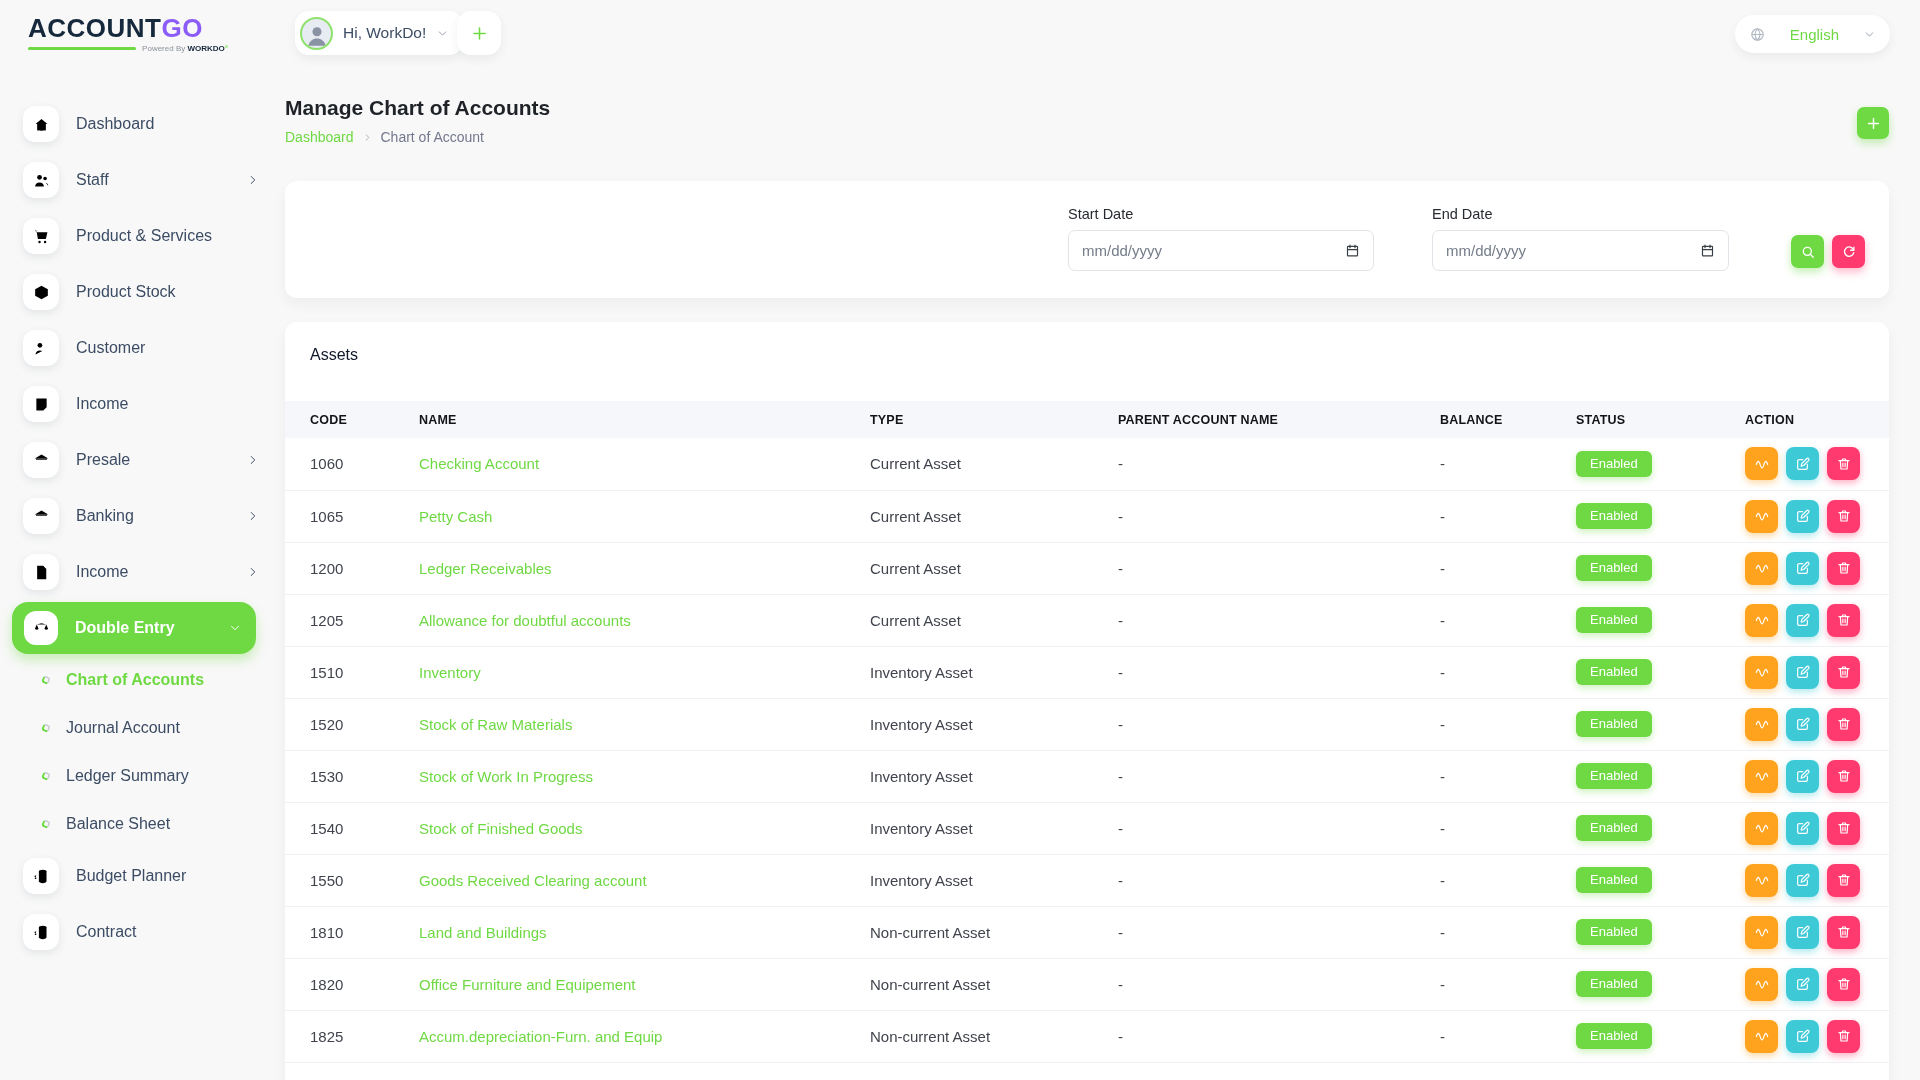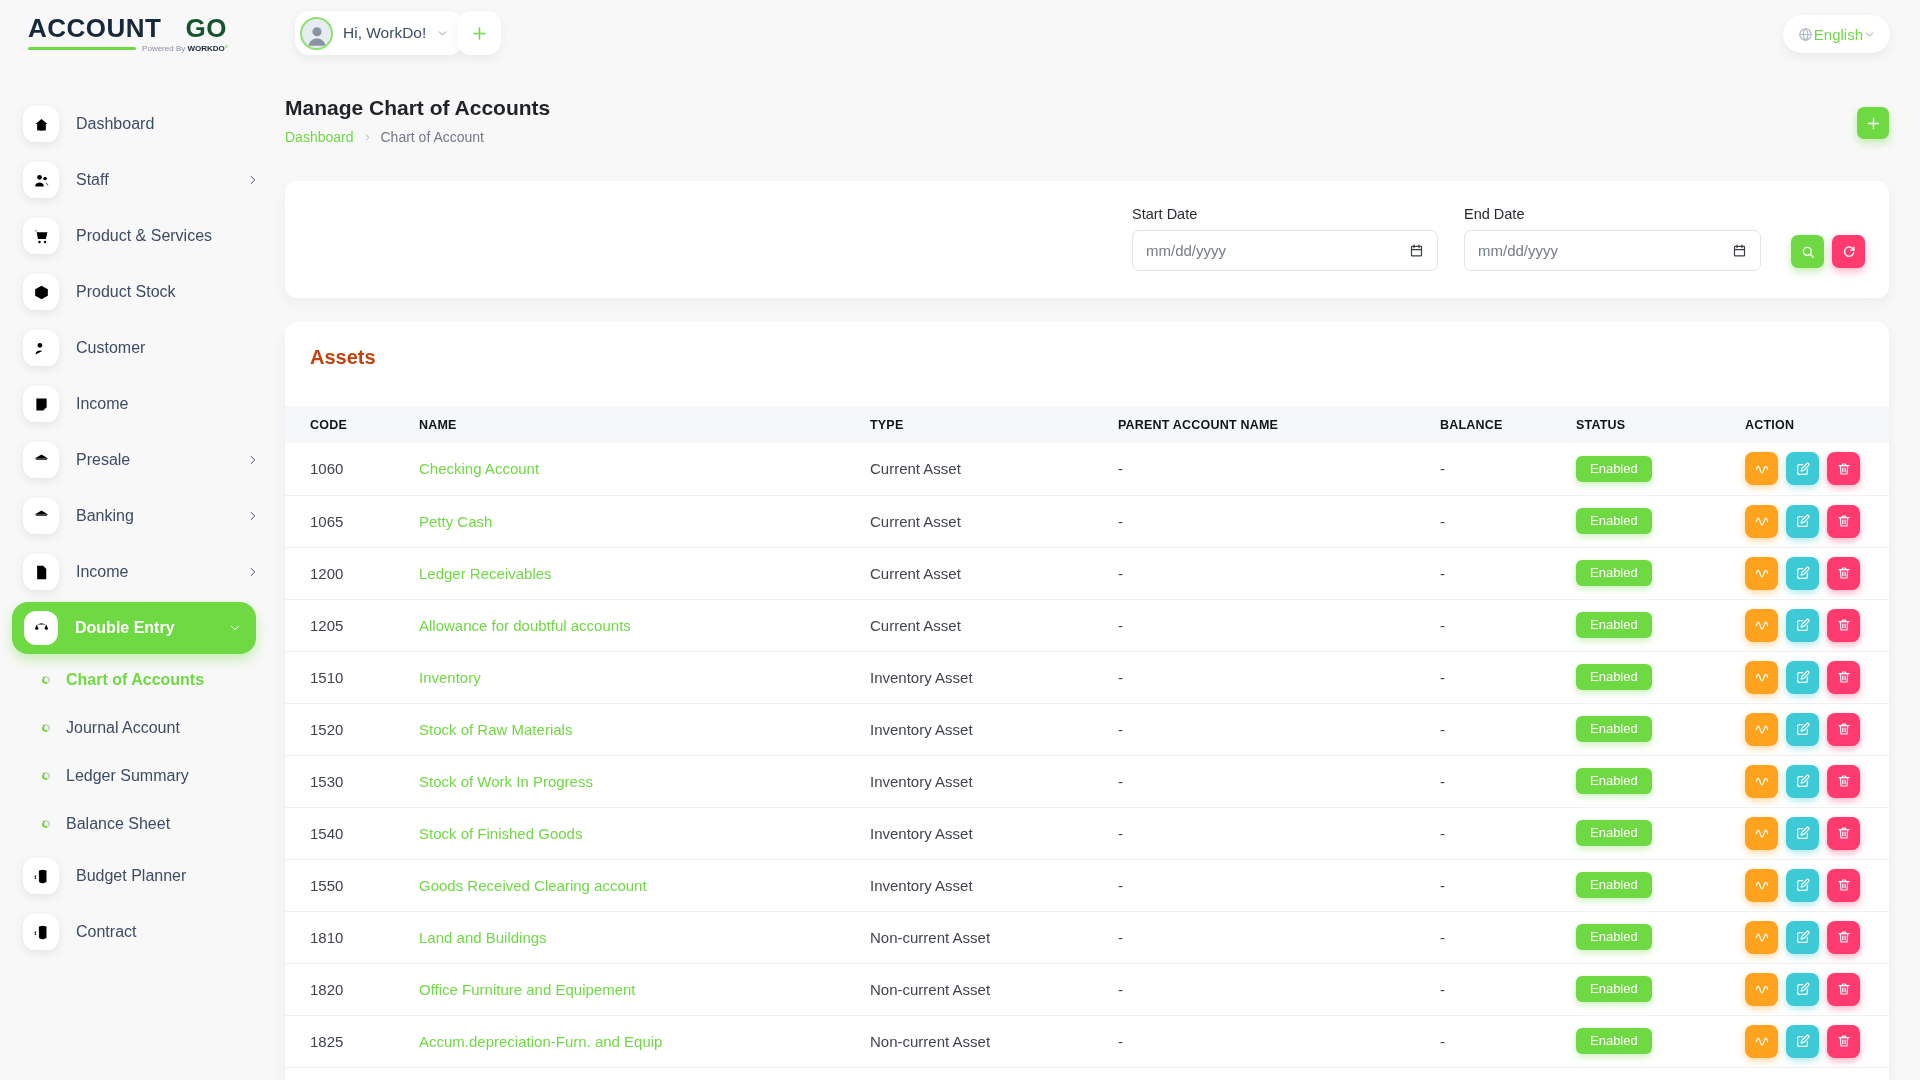--- a/index.html
+++ b/index.html
@@ -10,41 +10,41 @@
     color:#3c4c64;
     position:relative;
   }
   .icon { display:inline-flex; align-items:center; justify-content:center; }
   .icon svg { fill:none; stroke:currentColor; stroke-width:1.7; stroke-linecap:round; stroke-linejoin:round; width:100%; height:100%; }
 
   
   .topbar { position:absolute; left:0; top:0; width:1920px; height:71px; }
   .logo { position:absolute; left:28px; top:13px; width:200px; }
   .logo-text { font-size:26px; font-weight:800; letter-spacing:.5px; color:#16283c; line-height:30px; }
-  .logo-text .accent { color:#14532d;margin-left:24px; }
+  .logo-text .accent { color:#8b5cf6; }
   .logo-sub { display:flex; align-items:center; margin-top:1px; }
   .logo-bar { width:122px; height:3.5px; background:#6fd943; border-radius:2px; }
   .logo-powered { font-size:8px; color:#8a919c; margin-left:6px; white-space:nowrap; }
   .logo-powered b { color:#16283c; }
   .logo-powered .accent { color:#6fd943; font-weight:bold; }
 
   .user-pill { position:absolute; left:295px; top:11px; height:44px; padding:0 14px 0 5px; background:#fff;
     border-radius:14px; box-shadow:0 4px 10px rgba(40,50,70,.07); display:flex; align-items:center; gap:10px; cursor:pointer; }
   .avatar { width:33px; height:33px; border-radius:50%; background:#e7ecf2; border:2px solid #8ee26b; overflow:hidden; display:flex; align-items:flex-end; justify-content:center; }
   .avatar svg { width:26px; height:26px; }
   .greeting { font-size:15.5px; color:#3c4c64; font-weight:500; }
   .chev-sm { width:13px; height:13px; color:#8d95a3; }
 
   .quick-add-btn { position:absolute; left:457px; top:11px; width:44px; height:44px; background:#fff; border-radius:14px;
     box-shadow:0 4px 10px rgba(40,50,70,.07); display:flex; align-items:center; justify-content:center; color:#6fd943; cursor:pointer; }
   .quick-add-btn .icon { width:19px; height:19px; }
   .quick-add-btn svg { stroke-width:2; }
 
   .lang-pill { position:absolute; right:30px; top:15px; height:38px; padding:0 14px; background:#fff; border-radius:19px;
-    box-shadow:0 4px 10px rgba(40,50,70,.07); display:flex; align-items:center; gap:0; cursor:pointer; }
+    box-shadow:0 4px 10px rgba(40,50,70,.07); display:flex; align-items:center; gap:24px; cursor:pointer; }
   .globe { width:17px; height:17px; color:#b3bac4; }
   .lang-label { font-size:15px; color:#6fd943; }
 
   
   .sidebar { position:absolute; left:0; top:71px; width:284px; padding-top:25px; }
   .nav-item { display:flex; align-items:center; height:56px; padding-left:23px; cursor:pointer; }
   .tile { width:36px; height:36px; border-radius:12px; background:#fff; box-shadow:0 3px 8px rgba(44,63,88,.10);
     display:flex; align-items:center; justify-content:center; color:#4a5a73; flex:none; }
   .tile .icon, .tile svg { width:19px; height:19px; }
   .nav-label { margin-left:17px; font-size:16px; font-weight:500; color:#3c4c64; white-space:nowrap; }
@@ -67,38 +67,38 @@
   .breadcrumb { display:flex; align-items:center; gap:8px; margin-top:9px; font-size:14px; }
   .crumb-link { color:#6fd943; cursor:pointer; text-decoration:none; }
   .crumb-sep { width:11px; height:11px; color:#98a1ac; }
   .crumb-current { color:#74788d; }
   .add-btn { position:absolute; right:31px; top:36px; width:32px; height:32px; border-radius:7px; background:#6fd943;
     box-shadow:0 4px 9px rgba(111,217,67,.4); display:flex; align-items:center; justify-content:center; color:#fff; cursor:pointer; }
   .add-btn .icon { width:17px; height:17px; } .add-btn svg { stroke-width:2; }
 
   .card { background:#fff; border-radius:12px; box-shadow:0 6px 14px rgba(33,45,65,.05); }
   .filter-card { position:absolute; left:1px; right:31px; top:110px; height:117px; padding:25px 24px 24px;
-    display:flex; justify-content:flex-end; align-items:flex-start; }
+    display:flex; justify-content:flex-end; align-items:flex-start;gap:32px; }
   .field { margin-right:26px; }
   .field-label { font-size:14.5px; color:#272b30; margin-bottom:8px; }
   .date-input { height:41px; border:1px solid #e1e4e8; border-radius:7px; background:#fff; display:flex; align-items:center;
     justify-content:space-between; padding:0 13px; cursor:text; }
   .date-input.start { width:306px; }
   .date-input.end { width:297px; }
   .date-placeholder { font-size:15px; color:#757d8a; }
   .cal-icon { width:15px; height:15px; color:#3a3f46; } .cal-icon svg { stroke-width:1.9; }
   .filter-btns { display:flex; gap:8px; margin-top:29px; margin-left:4px; }
   .sq-btn { width:33px; height:33px; border-radius:7px; border:none; display:flex; align-items:center; justify-content:center;
     color:#fff; cursor:pointer; }
   .sq-btn .icon { width:16px; height:16px; } .sq-btn svg { stroke-width:2; }
   .btn-search { background:#6fd943; box-shadow:0 4px 9px rgba(111,217,67,.4); }
   .btn-reset { background:#ff3a6e; box-shadow:0 4px 9px rgba(255,58,110,.35); }
 
   .table-card { position:absolute; left:1px; right:31px; top:251px; height:800px; overflow:hidden; }
-  .section-title { font-size:20px; font-weight:700; color:#c2410c; padding:24px 0 0 25px; }
+  .section-title { font-size:16px; font-weight:400; color:#0f172a; padding:24px 0 0 25px; }
   table { width:100%; border-collapse:collapse; table-layout:fixed; margin-top:37px; }
   thead tr { background:#f6f7fb; height:37px; }
   th { text-align:left; font-size:12.5px; font-weight:700; color:#121418; letter-spacing:.2px; padding-left:24px; white-space:nowrap; }
   th:first-child { padding-left:25px; }
   td { height:52px; border-bottom:1px solid #f0f0f3; font-size:15px; color:#40444d; padding-left:24px; vertical-align:middle; white-space:nowrap; }
   td:first-child { padding-left:25px; }
   .cell-link { color:#6fd943; cursor:pointer; text-decoration:none; }
   .badge { display:inline-block; height:26px; line-height:26px; padding:0 14px; border-radius:6px; background:#6fd943;
     color:#fff; font-size:13px; box-shadow:0 3px 7px rgba(111,217,67,.35); }
   .actions { display:flex; gap:8px; }

